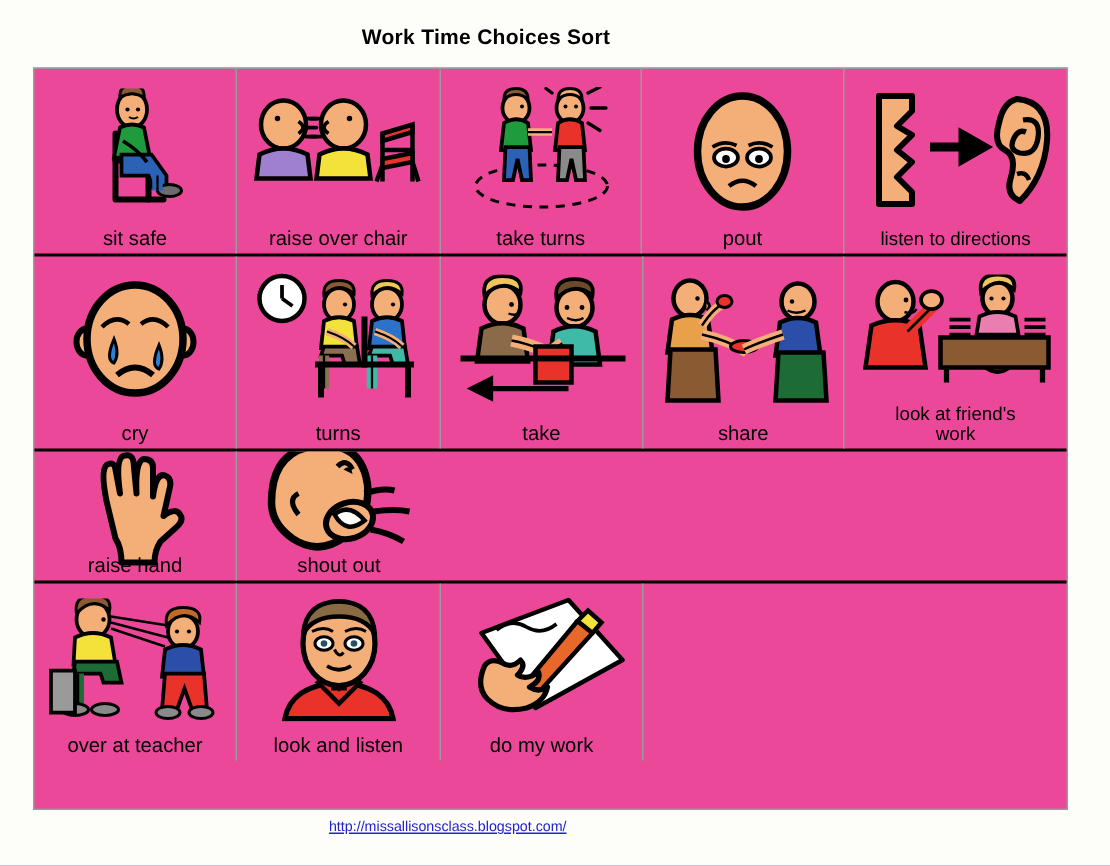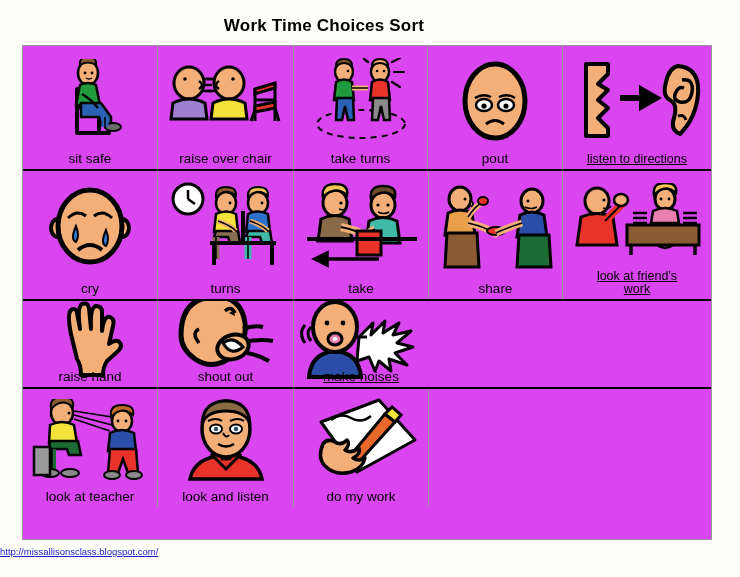--- a/index.html
+++ b/index.html
@@ -6,47 +6,47 @@
   body{
     width:740px;height:577px;
     background:#fdfdfa;
     font-family:"Liberation Sans", sans-serif;
     overflow:hidden;
     position:relative;
   }
   #page-title{
     position:absolute;left:0;top:16px;width:648px;
     text-align:center;
-    font-size:17px;font-weight:bold;color:#000;
+    font-size:14px;font-weight:bold;color:#000;
     letter-spacing:.2px;
   }
   #grid{
     position:absolute;left:22px;top:45px;
     width:690px;height:495px;
     border:1px solid #999;
     box-sizing:border-box;
     display:flex;flex-direction:column;
-    background:#d946ef;
+    background:#ec4899;
   }
   .row{display:flex;flex:0 0 auto;border-bottom:2px solid #000;box-sizing:border-box;}
   .row.r0{height:125px;}
   .row.r1{height:130px;}
   .row.r2{height:88px;}
   .row.r3{height:118px;border-bottom:none;}
   .cell{
     flex:0 0 auto;
     border-right:1px solid #9a9a9a;
     box-sizing:border-box;
     display:flex;flex-direction:column;
     align-items:center;justify-content:flex-end;
     padding:2px 2px 1px 2px;
     position:relative;
     overflow:hidden;
   }
-  .cell:last-child{border-right:none;text-decoration:underline;}
+  .cell:last-child{border-right:none;}
   .c0{width:135px;}
   .c1{width:136px;}
   .c2{width:134px;}
   .c3{width:135px;}
   .c4{width:148px;}
   .art{
     flex:1 1 auto;width:100%;
     display:flex;align-items:center;justify-content:center;
     min-height:0;
   }
@@ -54,21 +54,21 @@
   .label{
     flex:0 0 auto;
     font-size:13.5px;color:#000;
     text-align:center;line-height:1.05;
     padding-bottom:2px;
     white-space:pre-line;
   }
   .label.small{font-size:12.5px;}
   #footer-link{
     position:absolute;left:0;top:546px;width:597px;
-    text-align:left;
+    text-align:center;
     font-size:9.5px;
     color:#2222cc;
     text-decoration:underline;
     font-family:"Liberation Sans", sans-serif;
   }
 </style>
 </head>
 <body>
 
 <div id="page-title">Work Time Choices Sort</div>
@@ -346,38 +346,20 @@
           <ellipse cx="66" cy="54" rx="16" ry="12" fill="#f4ae78" stroke="#000" stroke-width="4" transform="rotate(-18 66 54)"></ellipse>
           <path d="M56 50 q10 -8 20 4 q-12 10 -20 -4z" fill="#fff" stroke="#000" stroke-width="3"></path>
           <path d="M76 36 q12 -4 20 -2" stroke="#000" stroke-width="4" fill="none"></path>
           <path d="M82 48 q14 -2 24 0" stroke="#000" stroke-width="4" fill="none"></path>
           <path d="M80 60 q12 2 22 8" stroke="#000" stroke-width="4" fill="none"></path>
         </svg>
       </div>
       <div class="label">shout out</div>
     </div>
 
-    <div class="cell c2">
-      <div class="art">
-        <svg width="124" height="86" viewBox="0 0 124 86">
-          <path d="M10 84 q2 -24 26 -26 q24 2 26 26z" fill="#2b4fa8" stroke="#000" stroke-width="4"></path>
-          <ellipse cx="36" cy="34" rx="22" ry="25" fill="#f4ae78" stroke="#000" stroke-width="4"></ellipse>
-          <circle cx="28" cy="30" r="2.4" fill="#000"></circle>
-            <circle cx="44" cy="30" r="2.4" fill="#000"></circle>
-          <ellipse cx="36" cy="46" rx="7" ry="6" fill="#e87fb0" stroke="#000" stroke-width="3"></ellipse>
-          <ellipse cx="36" cy="46" rx="2.5" ry="2" fill="#fff"></ellipse>
-          <path d="M12 34 q-6 6 0 14" stroke="#000" stroke-width="3" fill="none"></path>
-          <path d="M6 32 q-7 8 0 18" stroke="#000" stroke-width="3" fill="none"></path>
-          <path d="M60 44 l14 -14 l-2 12 l14 -14 l-2 12 l16 -10 l-6 12 l18 -4 l-14 12 l16 4 l-18 6
-                   l12 12 l-18 -6 l2 12 l-12 -10 l-4 10 l-6 -14 l-12 4 z" fill="#fff" stroke="#000" stroke-width="3" stroke-linejoin="round"></path>
-          <path d="M58 44 h10" stroke="#000" stroke-width="3"></path>
-        </svg>
-      </div>
-      <div class="label">make noises</div>
-    </div>
 
 
   </div>
 
   <div class="row r3">
 
     <div class="cell c0">
       <div class="art">
         <svg width="124" height="82" viewBox="0 0 124 82">
           <ellipse cx="34" cy="14" rx="11" ry="12" fill="#f4ae78" stroke="#000" stroke-width="2.5"></ellipse>
@@ -396,21 +378,21 @@
             <circle cx="98" cy="22" r="1.4" fill="#000"></circle>
           <path d="M82 34 q12 -6 24 0 l2 18 h-28z" fill="#2b4fa8" stroke="#000" stroke-width="2.5"></path>
           <path d="M82 50 h26 l2 24 h-10 l-5 -14 l-5 14 h-10z" fill="#e8322a" stroke="#000" stroke-width="2.5"></path>
           <ellipse cx="84" cy="76" rx="8" ry="4" fill="#8a8a8a" stroke="#000" stroke-width="2"></ellipse>
           <ellipse cx="106" cy="76" rx="8" ry="4" fill="#8a8a8a" stroke="#000" stroke-width="2"></ellipse>
           <g stroke="#000" stroke-width="1.6" fill="none">
             <path d="M46 12 L84 18 M46 16 L84 26 M46 20 L82 32"></path>
           </g>
         </svg>
       </div>
-      <div class="label">look at teacher</div>
+      <div class="label">over at teacher</div>
     </div>
 
     <div class="cell c1">
       <div class="art">
         <svg width="100" height="82" viewBox="0 0 100 82">
           <path d="M14 80 q4 -22 36 -24 q32 2 36 24z" fill="#e8322a" stroke="#000" stroke-width="3.5"></path>
           <path d="M36 56 l14 14 l14 -14 l-6 -4 l-8 8 l-8 -8z" fill="#e8322a" stroke="#000" stroke-width="3"></path>
           <path d="M46 50 h8 v10 h-8z" fill="#f4ae78" stroke="#000" stroke-width="2.5"></path>
           <ellipse cx="50" cy="30" rx="24" ry="28" fill="#f4ae78" stroke="#000" stroke-width="3.5"></ellipse>
           <path d="M26 24 q2 -22 24 -22 q22 0 24 22 q-6 -12 -24 -12 q-18 0 -24 12z" fill="#8a6a42" stroke="#000" stroke-width="3"></path>

